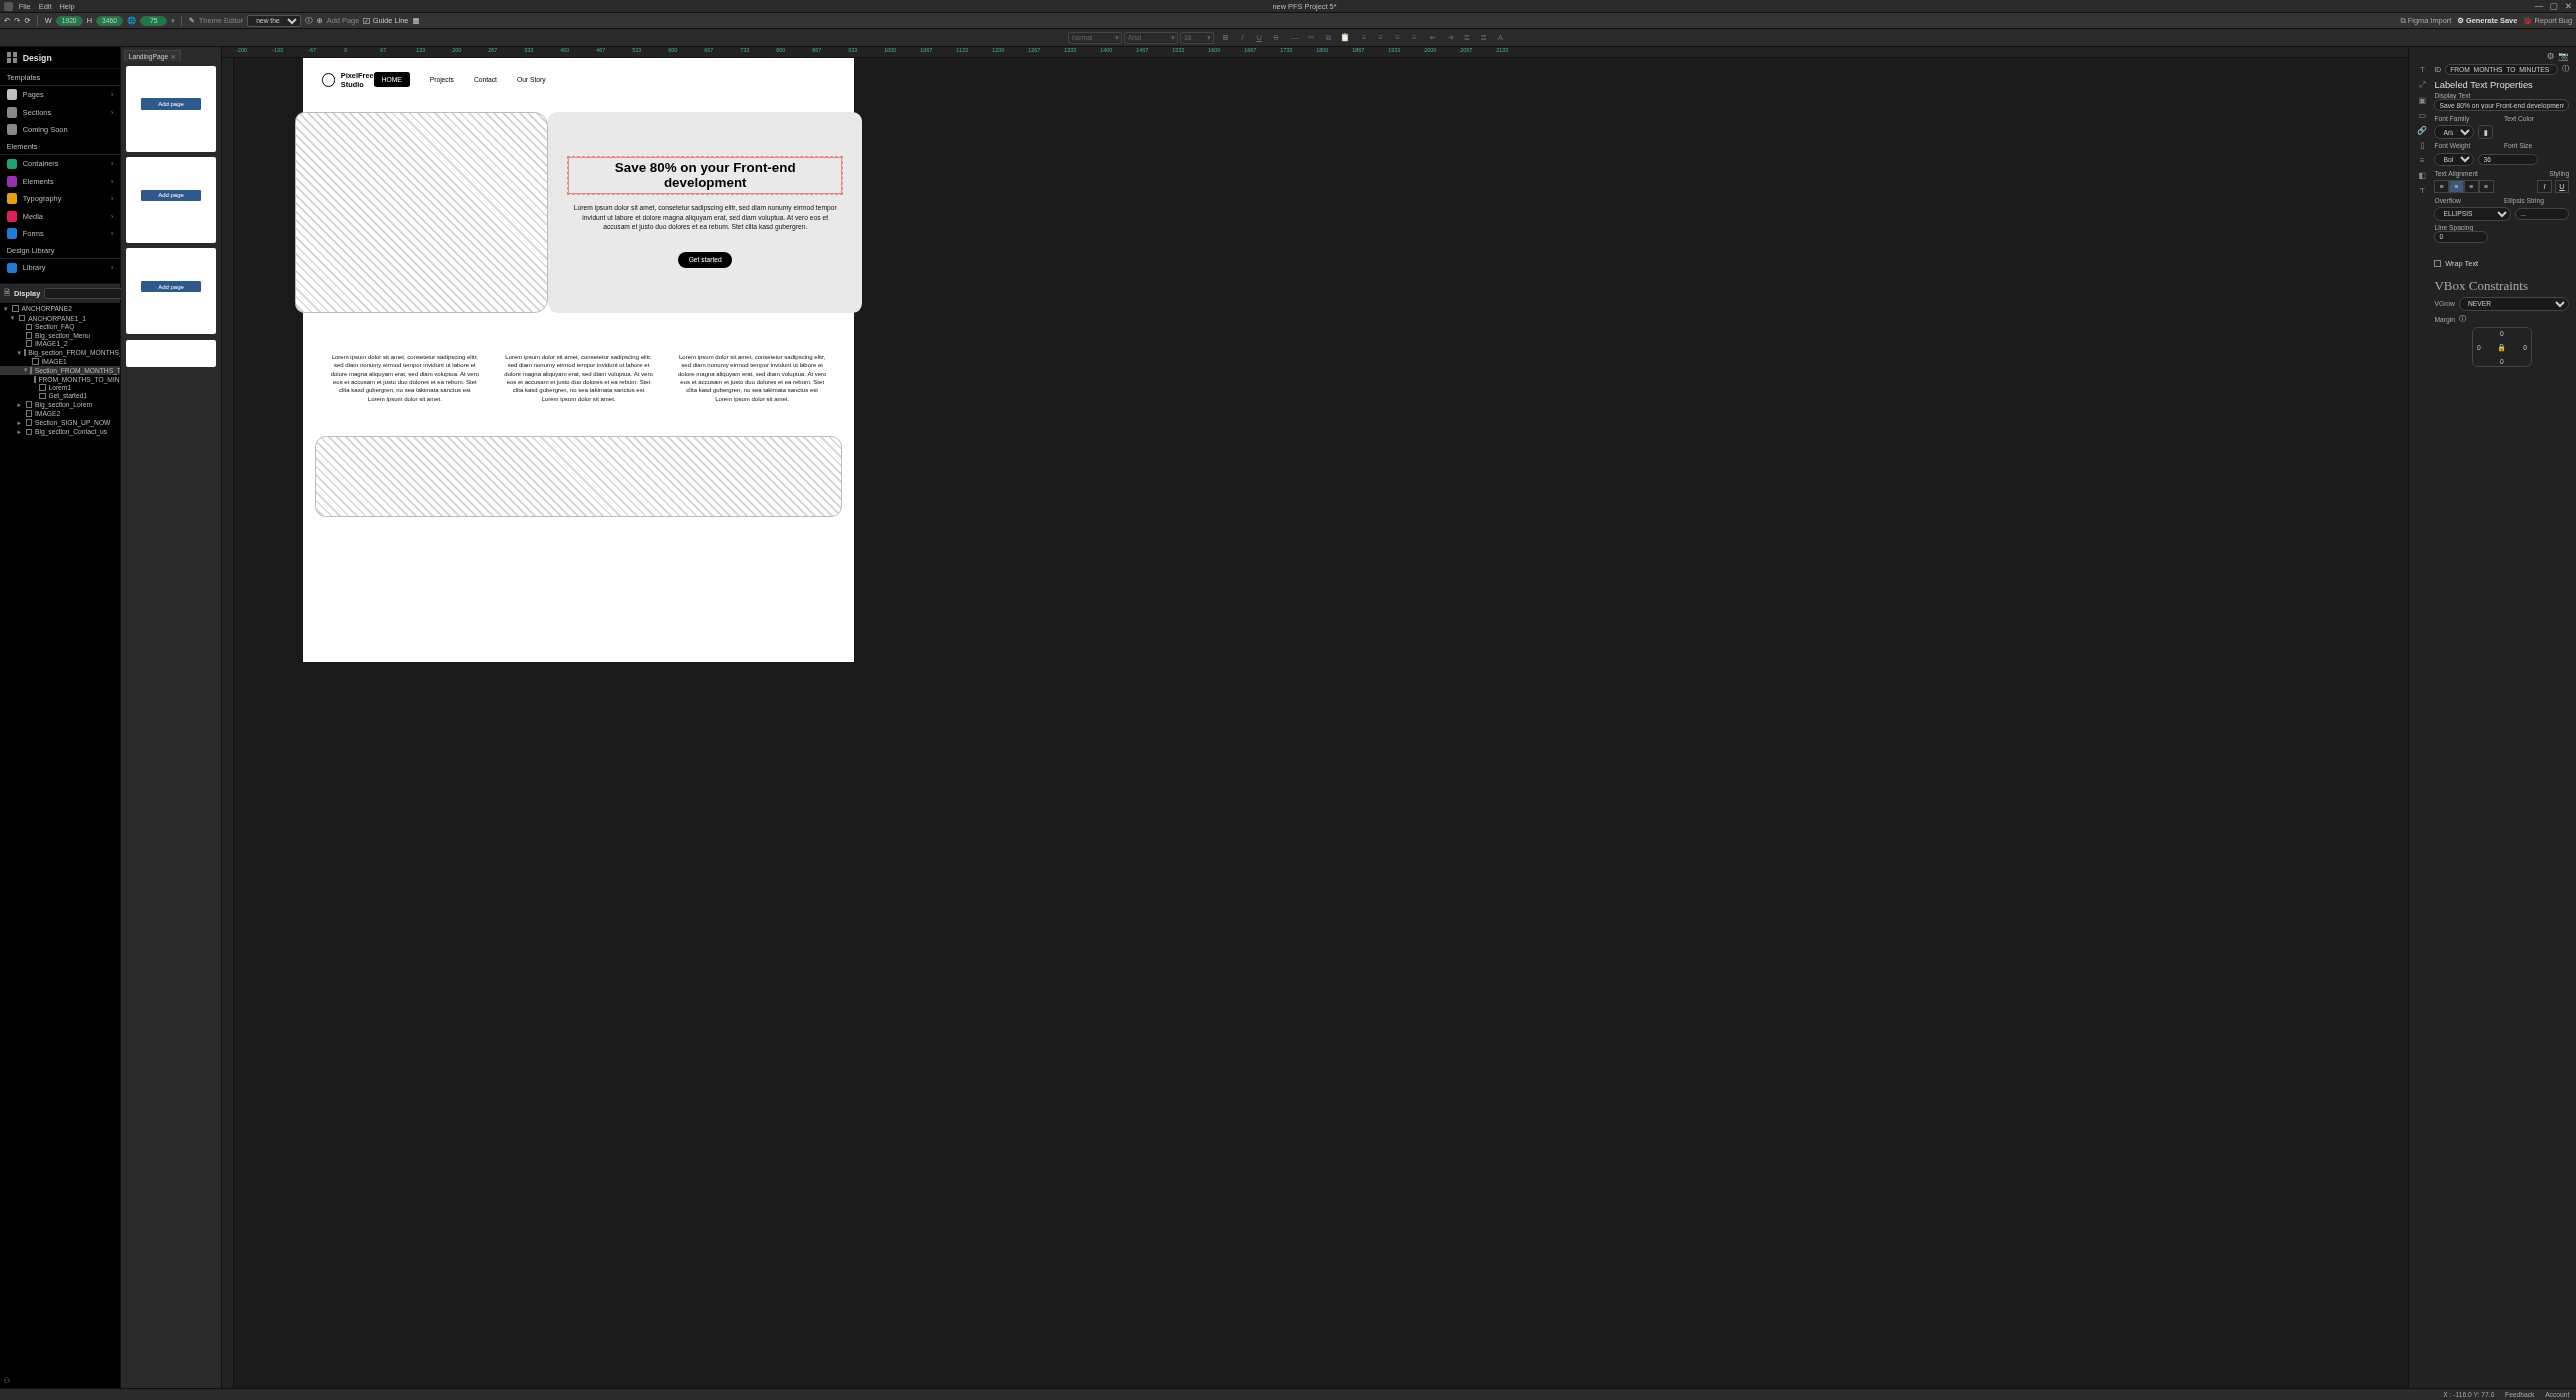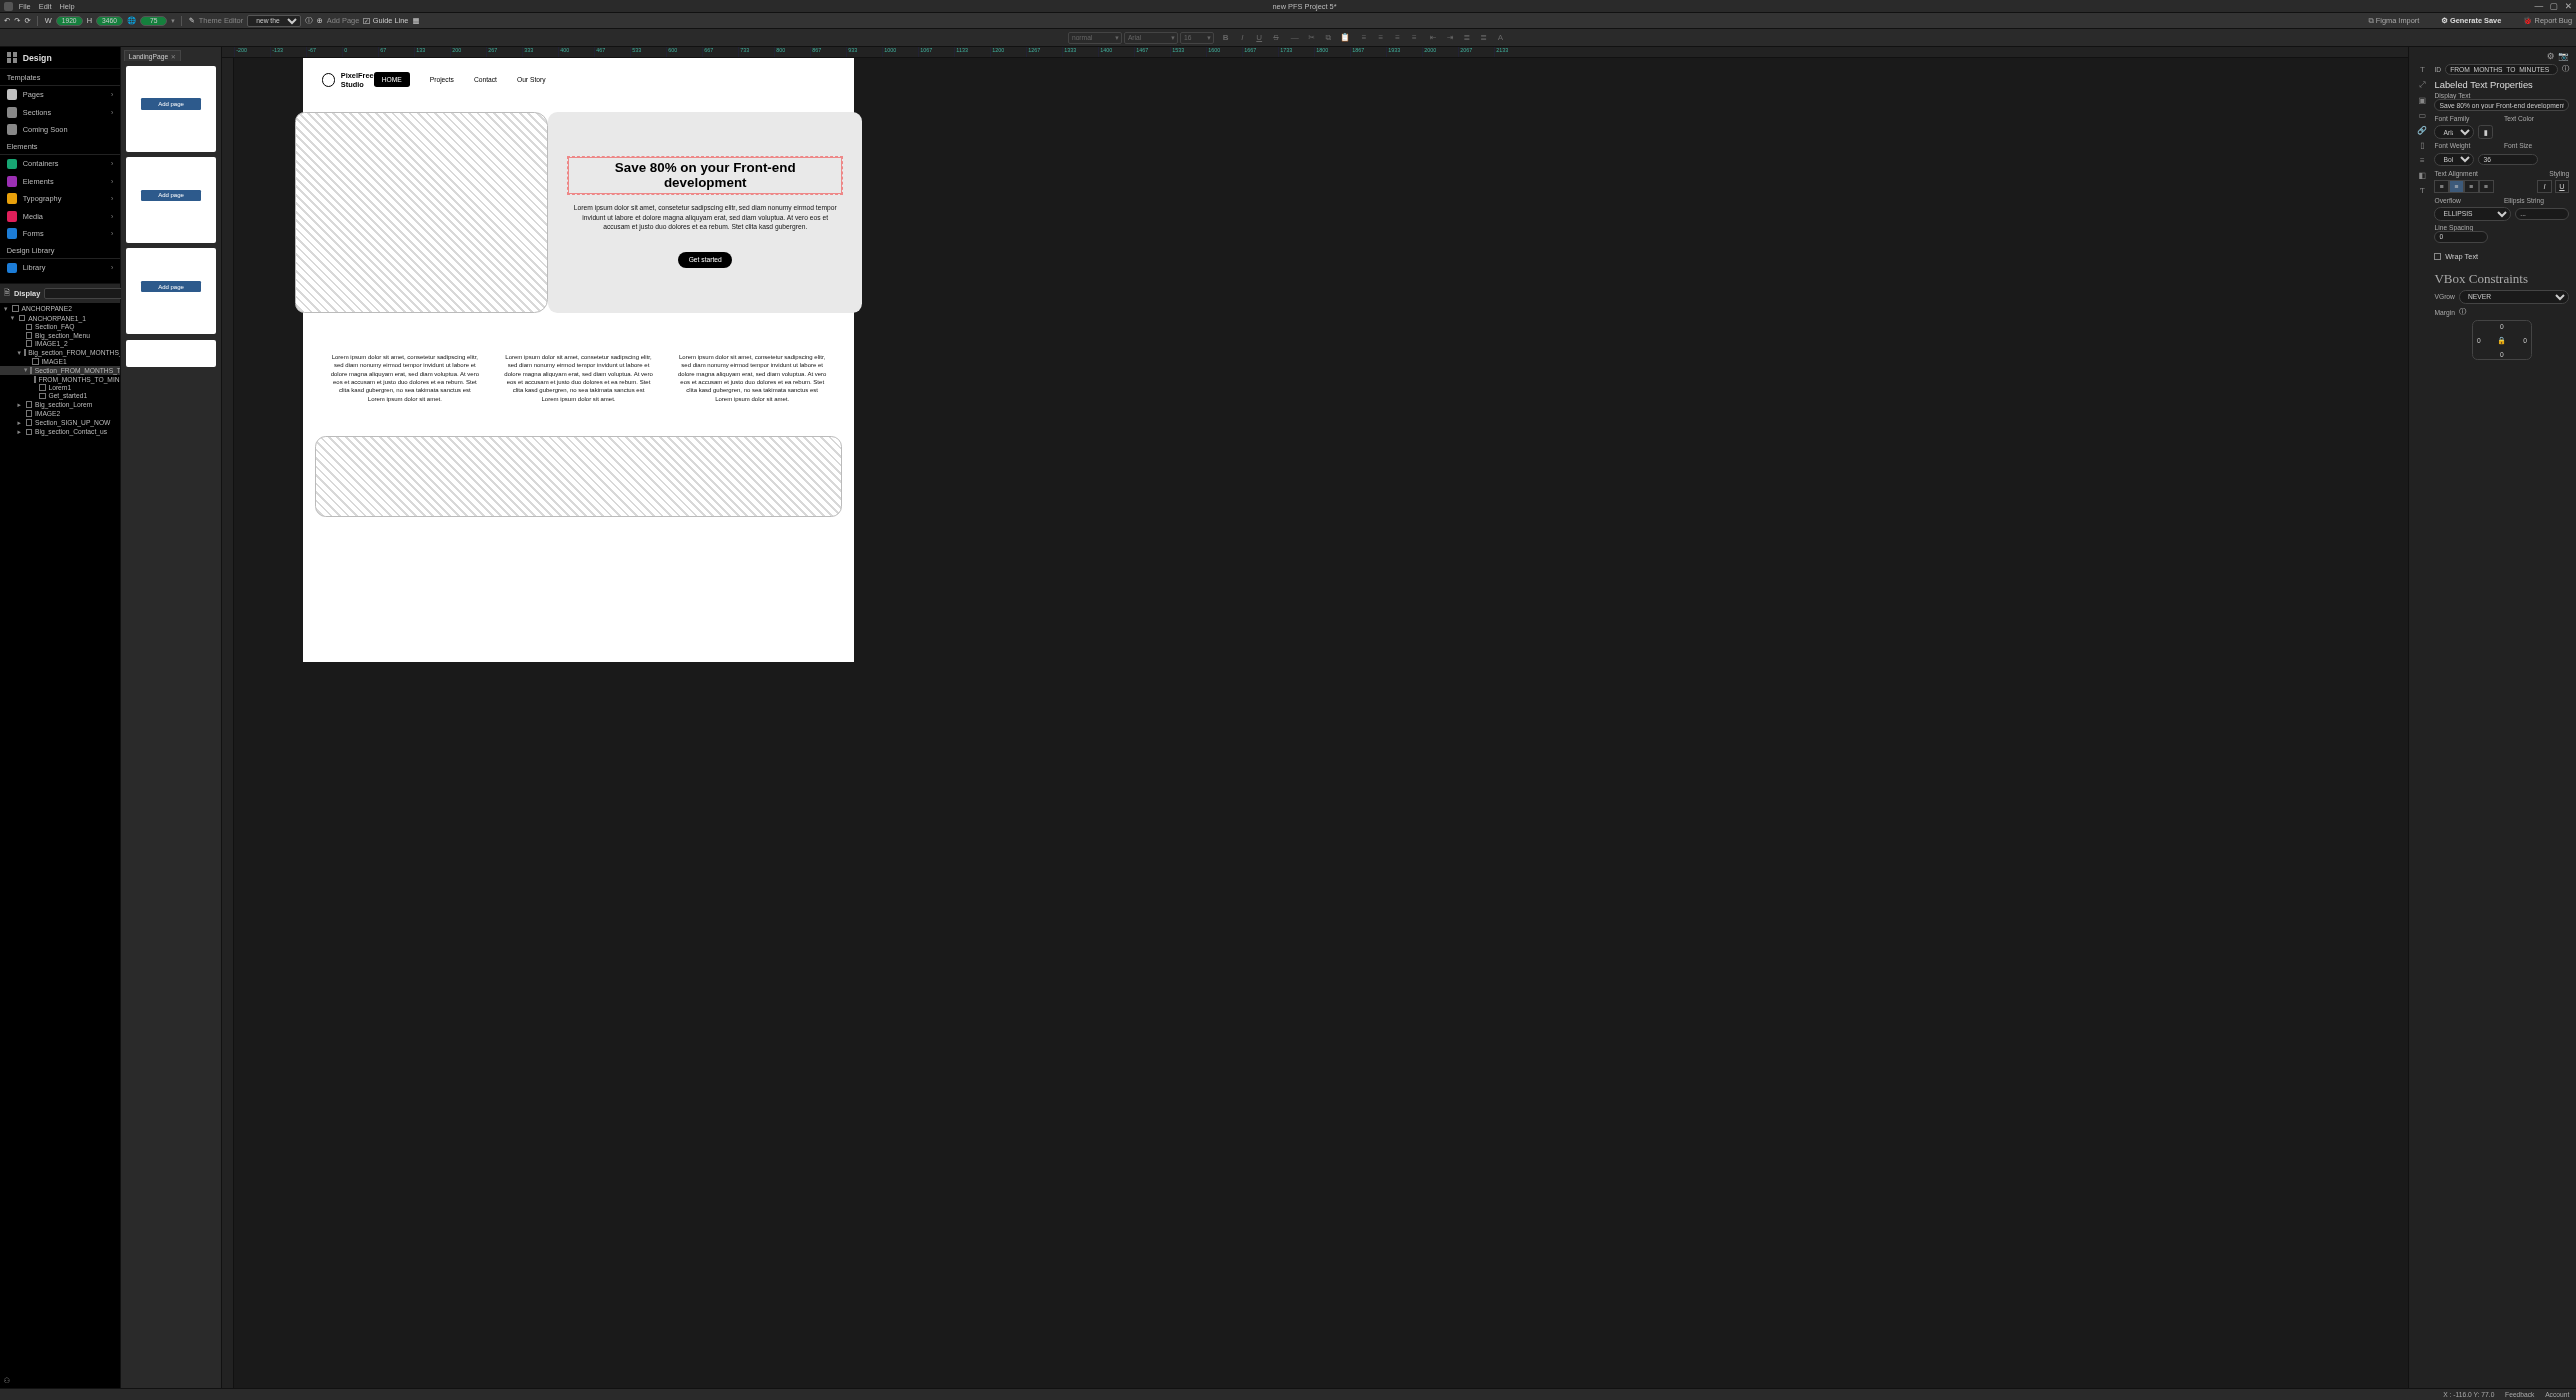--- a/index.html
+++ b/index.html
@@ -23,21 +23,21 @@
   .titlebar .menu span{cursor:default;}
   .titlebar .center { flex:1; text-align:center; color:#bbb; font-size:7.4px;}
   .titlebar .winbtns { display:flex; gap:6.7px; color:#aaa; font-size:8.7px;}
   .toolbar {
     height: 16px; background:#333; display:flex; align-items:center; gap:4px; padding:0 4px;
     border-bottom:0.7px solid #111; font-size:7.4px; color:#ccc;
   }
   .toolbar .sep { width:0.7px; height:10.7px; background:#555; margin:0 2.7px;}
   .toolbar input.wh { width:27px; background:#15803d; border:0.7px solid #555; border-radius:6.7px; color:#ccc; padding:0.7px 2.7px; font-size:6.7px; text-align:center;}
   .toolbar select.theme { background:#222; border:0.7px solid #555; color:#ccc; padding:0.7px 4px; font-size:6.7px; border-radius:2px; width:54px;}
-  .toolbar .right { margin-left:auto; display:flex; gap:22px; color:#aaa;text-align:right;}
+  .toolbar .right { margin-left:auto; display:flex; gap:6px; color:#aaa;text-align:right;}
   .checkbox{display:flex;align-items:center;gap:2.7px;}
   .checkbox .box{width:6.7px;height:6.7px;border:0.7px solid #888;display:flex;align-items:center;justify-content:center;font-size:5.4px;color:#ccc;}
   .toolbar2 {
     height: 17.5px; background:#2a2a2a; display:flex; align-items:center; gap:2px; padding:0 4px;
     border-bottom:0.7px solid #111; color:#777; justify-content:center;
   }
   .toolbar2 .combo{width:54px;height:12px;border:0.7px solid #444;border-radius:2px;background:#2a2a2a;display:flex;align-items:center;padding:0 2.7px;font-size:6.7px;color:#666;}
   .toolbar2 .ibtn{width:14.8px;height:13.4px;display:flex;align-items:center;justify-content:center;color:#666;font-size:8px;}
   .main { display:flex; height: calc(100% - 13.4px - 16px - 17.5px - 12px); }
   
@@ -544,21 +544,21 @@
           <div style="flex:1">
               <div class="plabel">Ellipsis String</div>
             </div>
         </div>
         <div class="prow">
           <select class="pin" style="flex:1"><option>ELLIPSIS</option></select>
           <input class="pin" style="width: 54px;" value="...">
         </div>
         <div class="plabel">Line Spacing</div>
         <input class="pin" style="width: 54px;" value="0">
-        <div class="prow" style="margin-top:9px">
+        <div class="prow" style="margin-top:16px">
           <span style="width:6.7px;height:6.7px;border:0.7px solid #888"></span>
           <span>Wrap Text</span>
         </div>
 
         <div class="subh">VBox Constraints</div>
         <div class="prow">
           <span class="plabel">VGrow</span>
           <select class="pin" style="flex:1"><option>NEVER</option></select>
         </div>
         <div class="prow">

